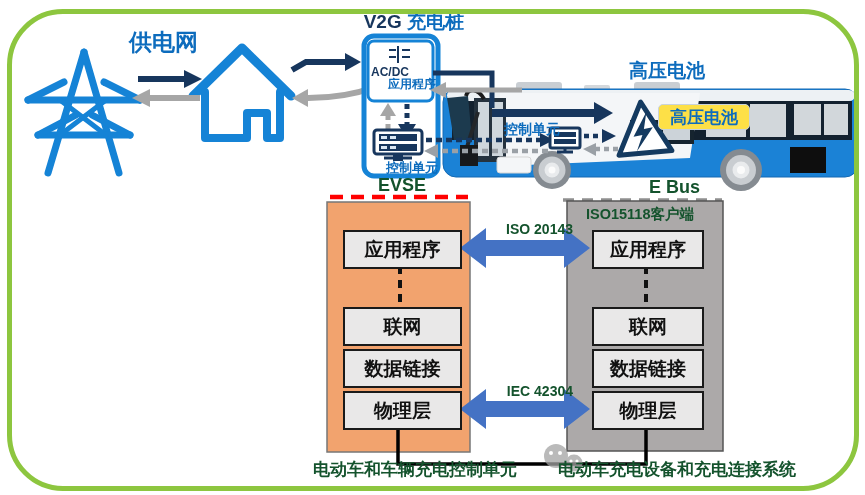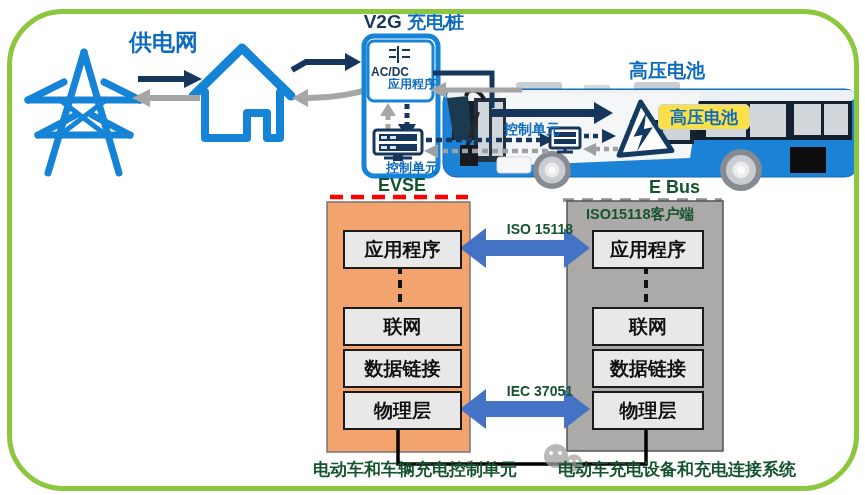--- a/index.html
+++ b/index.html
@@ -221,21 +221,21 @@
   <div class="layerbox" style="left:343px;top:230px;width:115px;height:35px;">应用程序</div>
   <div class="layerbox" style="left:343px;top:307px;width:115px;height:35px;">联网</div>
   <div class="layerbox" style="left:343px;top:349px;width:115px;height:35px;">数据链接</div>
   <div class="layerbox" style="left:343px;top:391px;width:115px;height:35px;">物理层</div>
 
   <div class="layerbox" style="left:592px;top:230px;width:108px;height:35px;">应用程序</div>
   <div class="layerbox" style="left:592px;top:307px;width:108px;height:35px;">联网</div>
   <div class="layerbox" style="left:592px;top:349px;width:108px;height:35px;">数据链接</div>
   <div class="layerbox" style="left:592px;top:391px;width:108px;height:35px;">物理层</div>
 
-  <div class="lbl black" style="left:477px;top:222px;width:96px;font-size:14px;">ISO 15118</div>
-  <div class="lbl black" style="left:477px;top:384px;width:96px;font-size:14px;">IEC 37051</div>
+  <div class="lbl black" style="left:477px;top:222px;width:96px;font-size:14px;">ISO 20143</div>
+  <div class="lbl black" style="left:477px;top:384px;width:96px;font-size:14px;">IEC 42304</div>
 
   <div class="lbl black" style="left:282px;top:460px;width:235px;font-size:17px;">电动车和车辆充电控制单元</div>
   <div class="lbl black" style="left:536px;top:460px;width:260px;font-size:17px;">电动车充电设备和充电连接系统</div>
 
 
   <div class="frame"></div>
 </div>
 
 </body></html>

